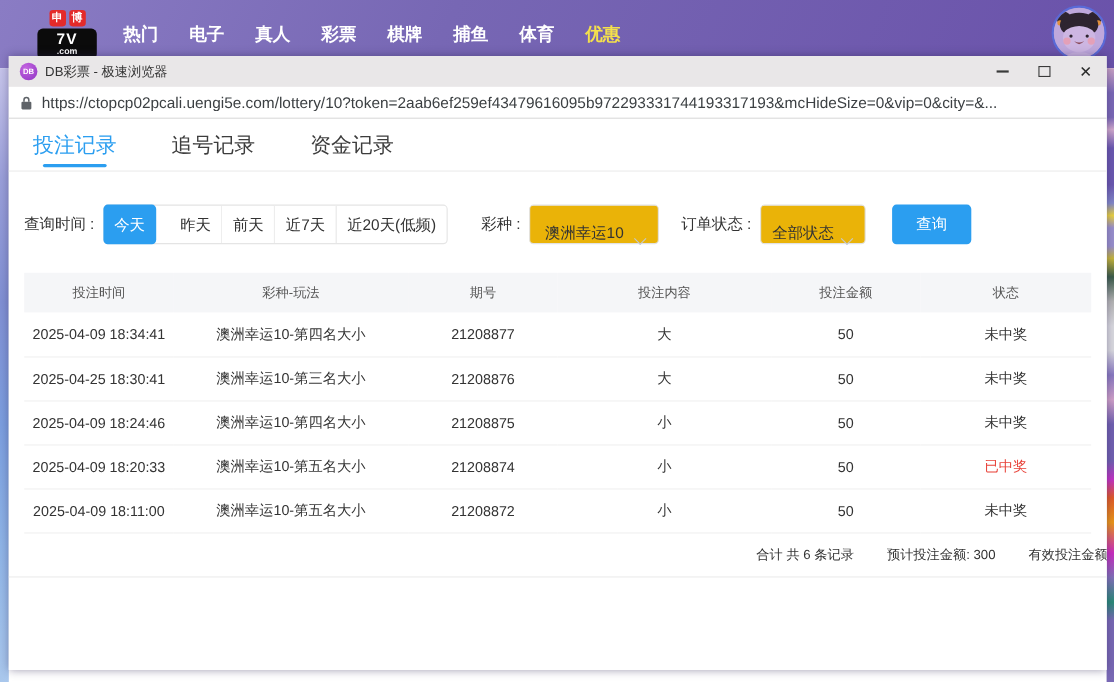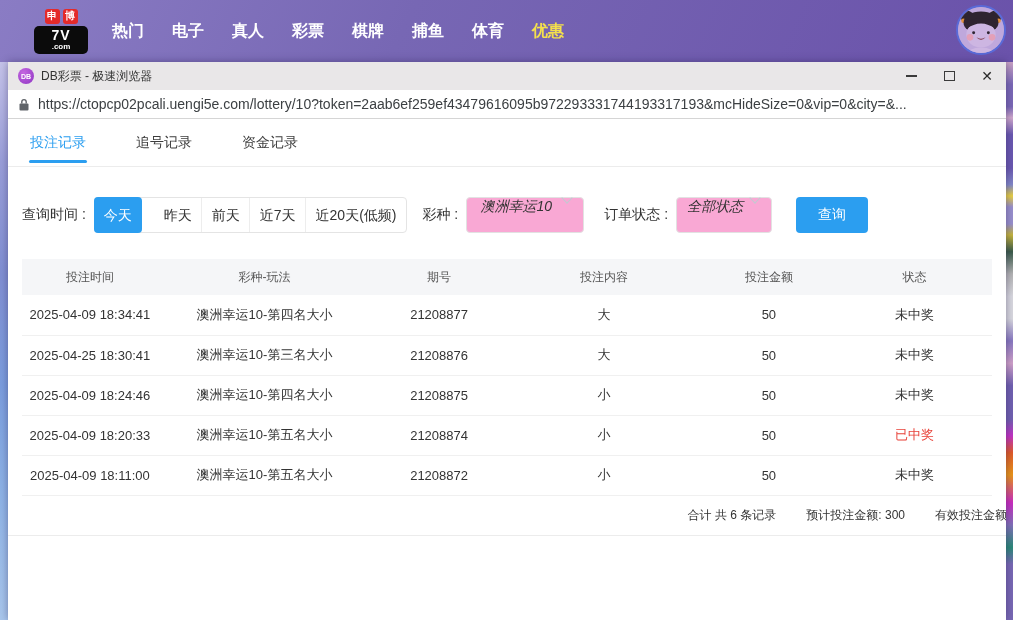--- a/index.html
+++ b/index.html
@@ -26,56 +26,56 @@
   .nav-item.highlight { color: var(--nav-hi,#f4e04c); }
   .avatar { position:absolute; right:7px; top:5px; width:50px; height:50px; border-radius:50%;
     border:2px solid #5a6ad8; overflow:hidden; background:#b9a6d6; cursor:pointer; }
   .avatar svg { display:block; width:100%; height:100%; }
   
   .bg-left { position:absolute; left:0; top:62px; width:8px; height:558px;
     background:linear-gradient(180deg,#c6c4ea 0%,#9a9fd9 18%,#8190d3 38%,#7b9ede 58%,#8fb4e6 78%,#a9c7ec 100%); }
   .bg-right { position:absolute; right:0; top:62px; width:7px; height:558px;
     background:linear-gradient(180deg,#c9a2c4 0%,#7a68b6 4%,#7a68b6 8%,#d0a8cc 10%,#6a58b0 13%,#6a58b0 19%,#8288c8 22%,#e8d040 24%,#988fcc 26%,#988fcc 29%,#c4b43a 31%,#3a5b49 34%,#b3b3b3 38%,#d8d8de 42%,#d8d8de 46%,#8878c0 50%,#cfa0c8 54%,#7060b0 58%,#7060b0 64%,#c233c4 67%,#e05a28 70%,#ea9518 74%,#c92cc0 79%,#8070b8 83%,#2a8a78 87%,#7868b4 90%,#7868b4 100%); }
   
-  .window { position:absolute; left:8px; top:62px; width:998px; height:558px; background:#fff;
+  .window { position:absolute; left:8px; top:51px; width:998px; height:558px; background:#fff;
     box-shadow:0 0 8px rgba(40,30,80,.45); display:flex; flex-direction:column; }
   .titlebar { height:28px; background:#e9e7e8; display:flex; align-items:center; padding-left:10px; flex:none; }
   .favicon { width:16px; height:16px; border-radius:50%; flex:none;
     background:radial-gradient(circle at 35% 30%, #c466e0, #8f35c4);
     color:#fff; font-size:7px; font-weight:800; display:flex; align-items:center; justify-content:center; }
   .win-title { font-size:12px; color:#333; margin-left:7px; flex:1; white-space:nowrap; }
   .win-controls { display:flex; height:100%; }
   .win-btn { width:38px; height:100%; display:flex; align-items:center; justify-content:center; cursor:pointer; color:#222; }
   .icon-min { width:11px; height:2px; background:#3a3a3a; }
   .icon-max { width:11px; height:10px; border:1.5px solid #3a3a3a; }
   .icon-close { font-size:14px; line-height:1; color:#2a2a2a; }
   .urlbar { height:29px; border-bottom:1px solid #d5d5d5; background:#fff; display:flex; align-items:center;
     padding:12px 10px; gap:8px; flex:none; }
   .url-text { font-size:14px; color:#3c4043; white-space:nowrap; overflow:hidden; flex:1; }
   
   .content { flex:1; display:flex; flex-direction:column; background:#fff; }
   .tabs { height:48px; border-bottom:1px solid #ececec; display:flex; align-items:stretch;
     padding-left:22px; gap:50px; flex:none; }
-  .tab { font-size:14px; color:#3d3d3d; display:flex; align-items:center; position:relative; cursor:pointer; }
+  .tab { font-size:19px; color:#3d3d3d; display:flex; align-items:center; position:relative; cursor:pointer; }
   .tab.active { color: var(--accent,#2b9ef0); }
   .tab.active::after { content:""; position:absolute; left:50%; transform:translateX(-50%);
     bottom:3px; width:58px; height:3px; border-radius:2px; background:var(--accent,#2b9ef0); }
   .filters { display:flex; align-items:center; margin-top:30px; padding:0 14px; flex:none;
     font-size:14px; color:#333; }
   .flabel { margin-right:8px; white-space:nowrap; }
   .time-group { display:flex; border:1px solid #e4e4e4; border-radius:4px; }
   .time-btn { padding:0 10px; height:34px; line-height:34px; cursor:pointer; color:#333; white-space:nowrap; }
   .time-btn + .time-btn { box-shadow:-1px 0 0 #ededed; }
   .time-btn.active { background:var(--accent,#2b9ef0); color:#fff; border-radius:4px;
     height:36px; line-height:36px; margin:-1px 12px -1px -1px; box-shadow:none; }
   .time-btn.active + .time-btn { box-shadow:none; }
-  .ml-lottery { margin-left:15px; }
+  .ml-lottery { margin-left:30px; }
   .ml-status { margin-left:20px; }
-  .select { height:36px; border:1px solid #e2e2e2; border-radius:4px; display:flex; align-items:flex-start;
-    cursor:pointer; color:#333; background:#f9a8d4;font-style:italic; }
+  .select { height:36px; border:1px solid #e2e2e2; border-radius:4px; display:flex; align-items:flex-end;
+    cursor:pointer; color:#333; background:#eab308; }
   .select .val { flex:1; text-align:center; white-space:nowrap; padding-left:10px; }
   .chev { width:8px; height:8px; border-right:1.5px solid #c4c8d0; border-bottom:1.5px solid #c4c8d0;
     transform:rotate(45deg); margin:-4px 12px 0 8px; flex:none; }
   .sel-lottery { width:118px; }
   .sel-status { width:96px; }
   .query-btn { width:72px; height:36px; background:var(--accent,#2b9ef0); color:#fff; border:none;
     border-radius:4px; font-size:14px; margin-left:24px; cursor:pointer; }
   .bet-table { margin:26px 14px 0; width:calc(100% - 28px); border-collapse:collapse;
     table-layout:fixed; flex:none; }
   .bet-table thead th { height:36px; background:#f5f6f8; font-weight:normal; font-size:12px; color:#555;

